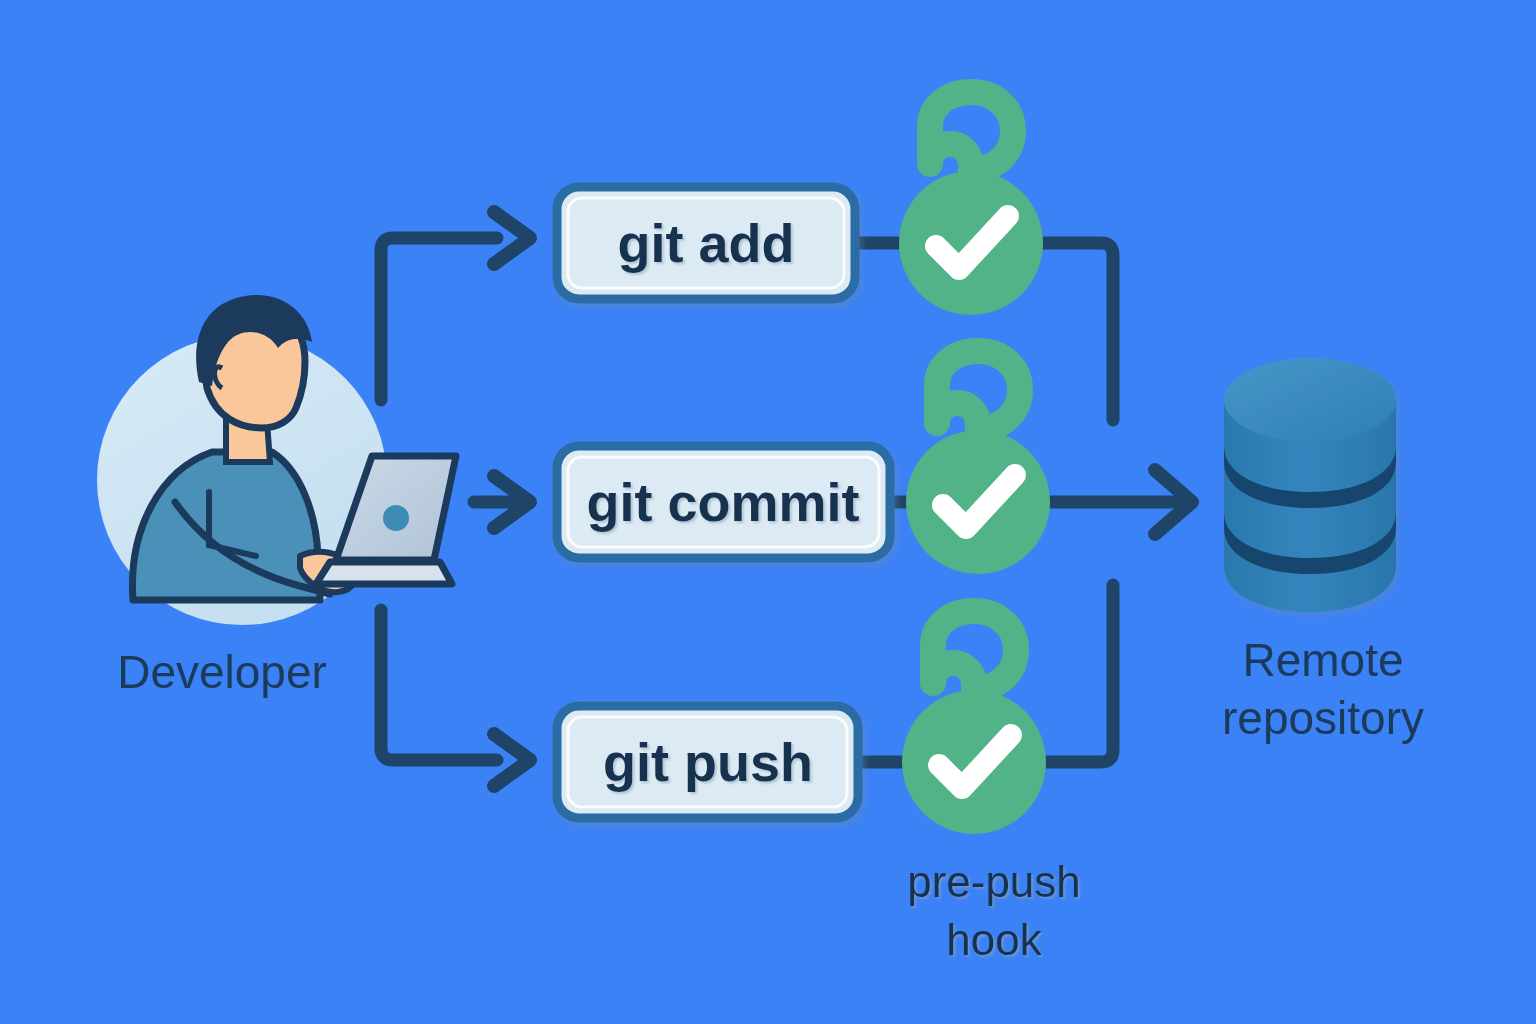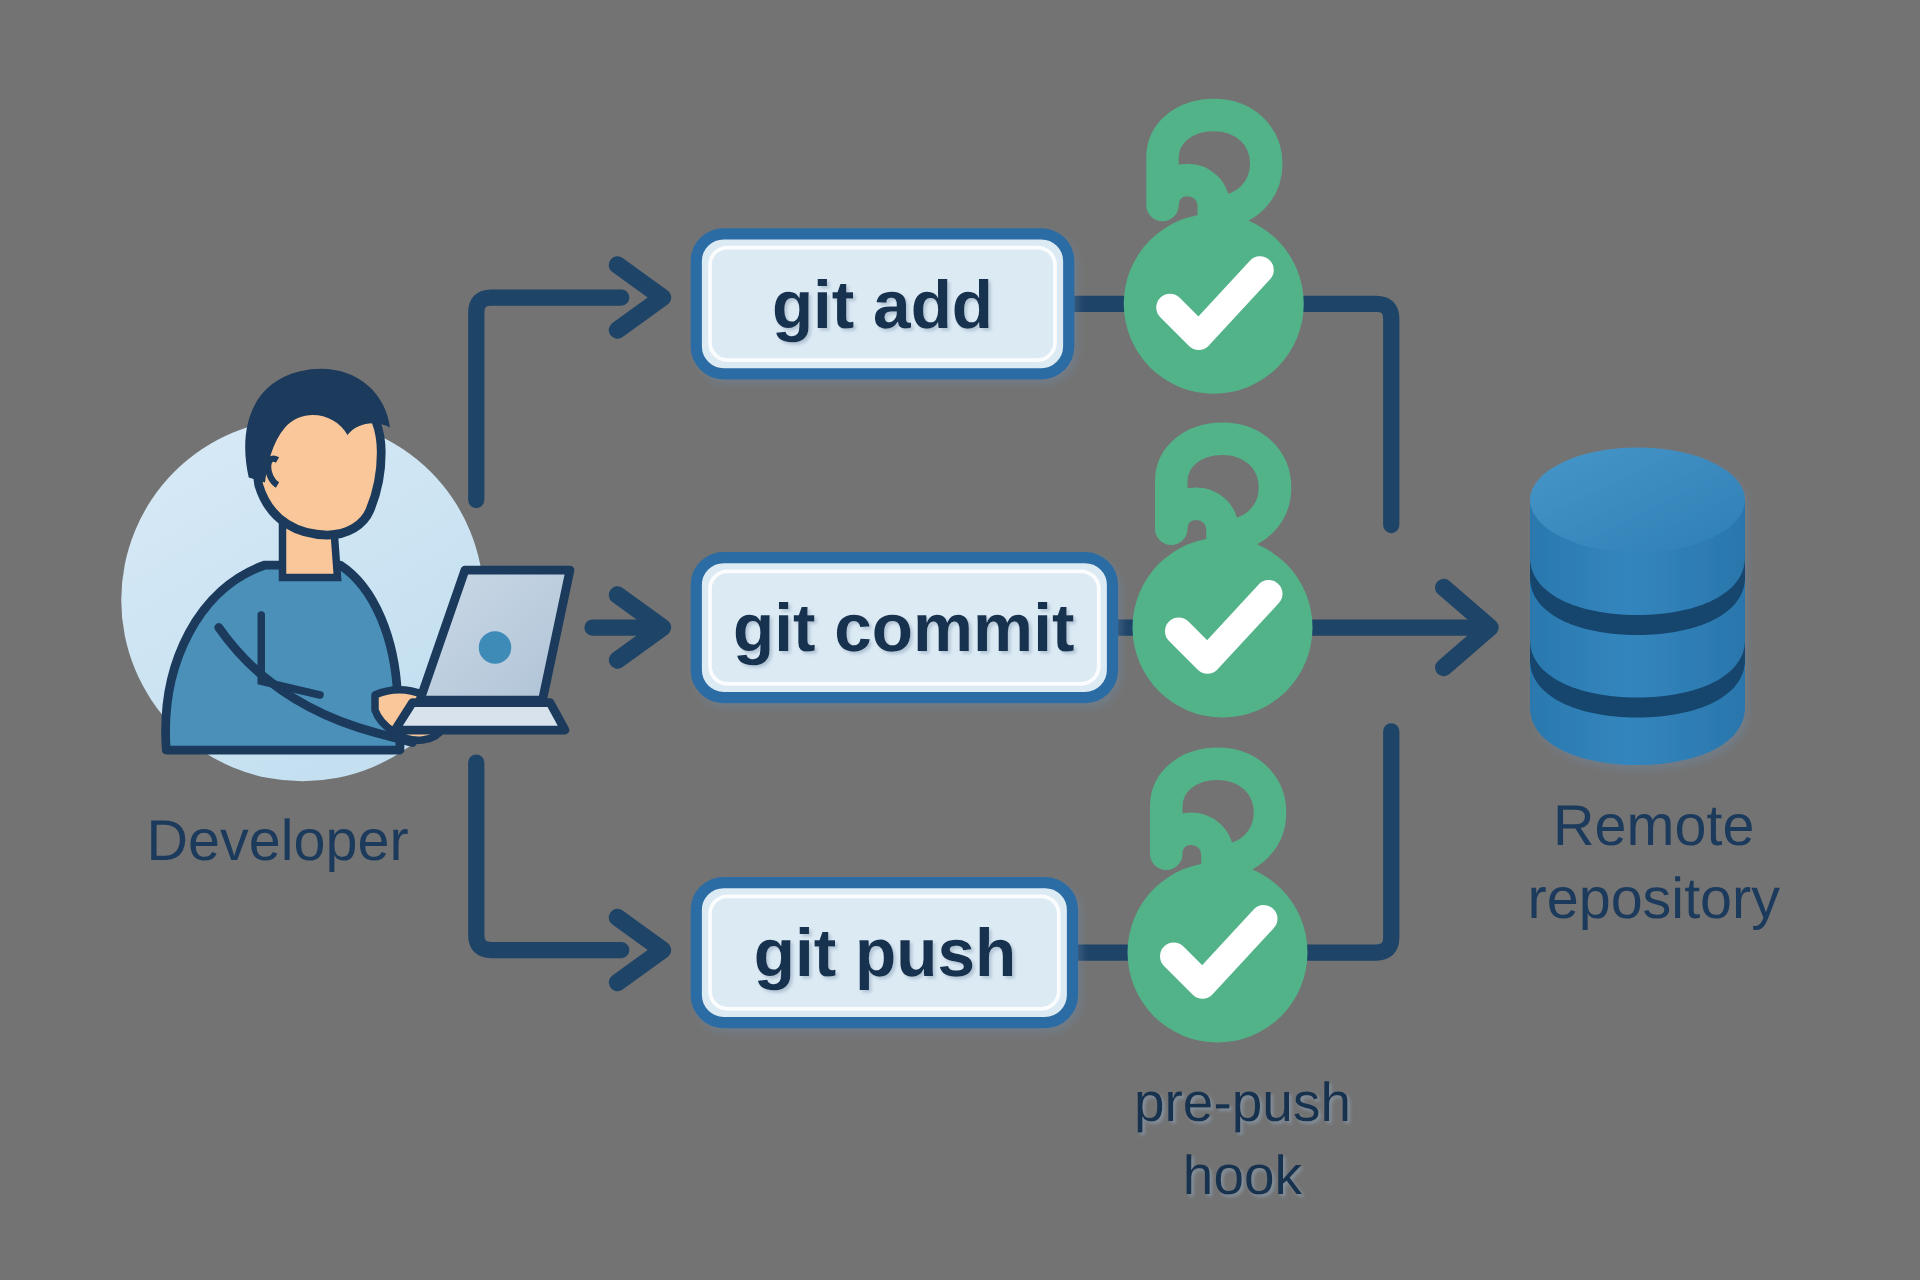--- a/index.html
+++ b/index.html
@@ -7,21 +7,21 @@
     padding: 0;
     background: #ffffff;
   }
   body {
     font-family: "Liberation Sans", sans-serif;
   }
   #canvas {
     position: relative;
     width: 1536px;
     height: 1024px;
-    background: #737373;
+    background: #3b82f6;
     overflow: hidden;
   }
   #diagram-svg {
     position: absolute;
     top: 0;
     left: 0;
     width: 1536px;
     height: 1024px;
   }
   .cmd-label {

